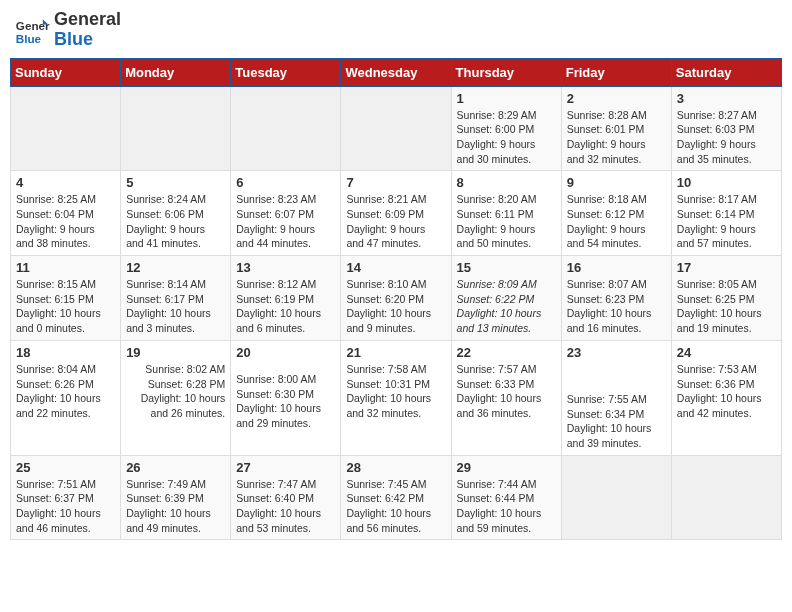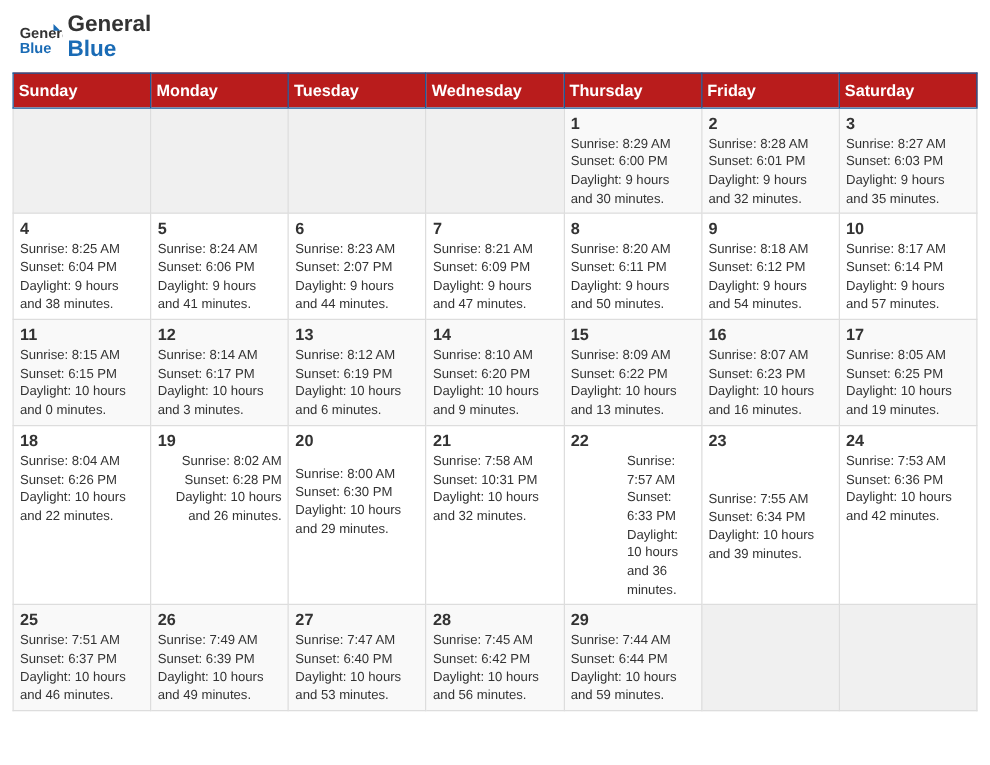--- a/index.html
+++ b/index.html
@@ -148,21 +148,21 @@
         </td>
         <td>
           <span class="day-num">5</span>
           <div class="day-info" style="white-space: pre-line;">Sunrise: 8:24 AM
 Sunset: 6:06 PM
 Daylight: 9 hours and 41 minutes.</div>
         </td>
         <td>
           <span class="day-num">6</span>
           <div class="day-info" style="white-space: pre-line;">Sunrise: 8:23 AM
-Sunset: 2:07 PM
+Sunset: 6:07 PM
 Daylight: 9 hours and 44 minutes.</div>
         </td>
         <td>
           <span class="day-num">7</span>
           <div class="day-info" style="white-space: pre-line;">Sunrise: 8:21 AM
 Sunset: 6:09 PM
 Daylight: 9 hours and 47 minutes.</div>
         </td>
         <td>
           <span class="day-num">8</span>
@@ -203,21 +203,21 @@
 Daylight: 10 hours and 6 minutes.</div>
         </td>
         <td>
           <span class="day-num">14</span>
           <div class="day-info" style="white-space: pre-line;">Sunrise: 8:10 AM
 Sunset: 6:20 PM
 Daylight: 10 hours and 9 minutes.</div>
         </td>
         <td>
           <span class="day-num">15</span>
-          <div class="day-info" style="white-space: pre-line;">Sunrise: 8:09 AM
+          <div class="day-info" style="white-space: pre-line; font-style: italic;">Sunrise: 8:09 AM
 Sunset: 6:22 PM
 Daylight: 10 hours and 13 minutes.</div>
         </td>
         <td>
           <span class="day-num">16</span>
           <div class="day-info" style="white-space: pre-line;">Sunrise: 8:07 AM
 Sunset: 6:23 PM
 Daylight: 10 hours and 16 minutes.</div>
         </td>
         <td>
@@ -247,21 +247,21 @@
 Daylight: 10 hours and 29 minutes.</div>
         </td>
         <td>
           <span class="day-num">21</span>
           <div class="day-info" style="white-space: pre-line;">Sunrise: 7:58 AM
 Sunset: 10:31 PM
 Daylight: 10 hours and 32 minutes.</div>
         </td>
         <td>
           <span class="day-num">22</span>
-          <div class="day-info" style="white-space: pre-line; margin-left: 45px;">Sunrise: 7:57 AM
+          <div class="day-info" style="white-space: pre-line;">Sunrise: 7:57 AM
 Sunset: 6:33 PM
 Daylight: 10 hours and 36 minutes.</div>
         </td>
         <td>
           <span class="day-num">23</span>
           <div class="day-info" style="white-space: pre-line; margin-top: 32px;">Sunrise: 7:55 AM
 Sunset: 6:34 PM
 Daylight: 10 hours and 39 minutes.</div>
         </td>
         <td>

